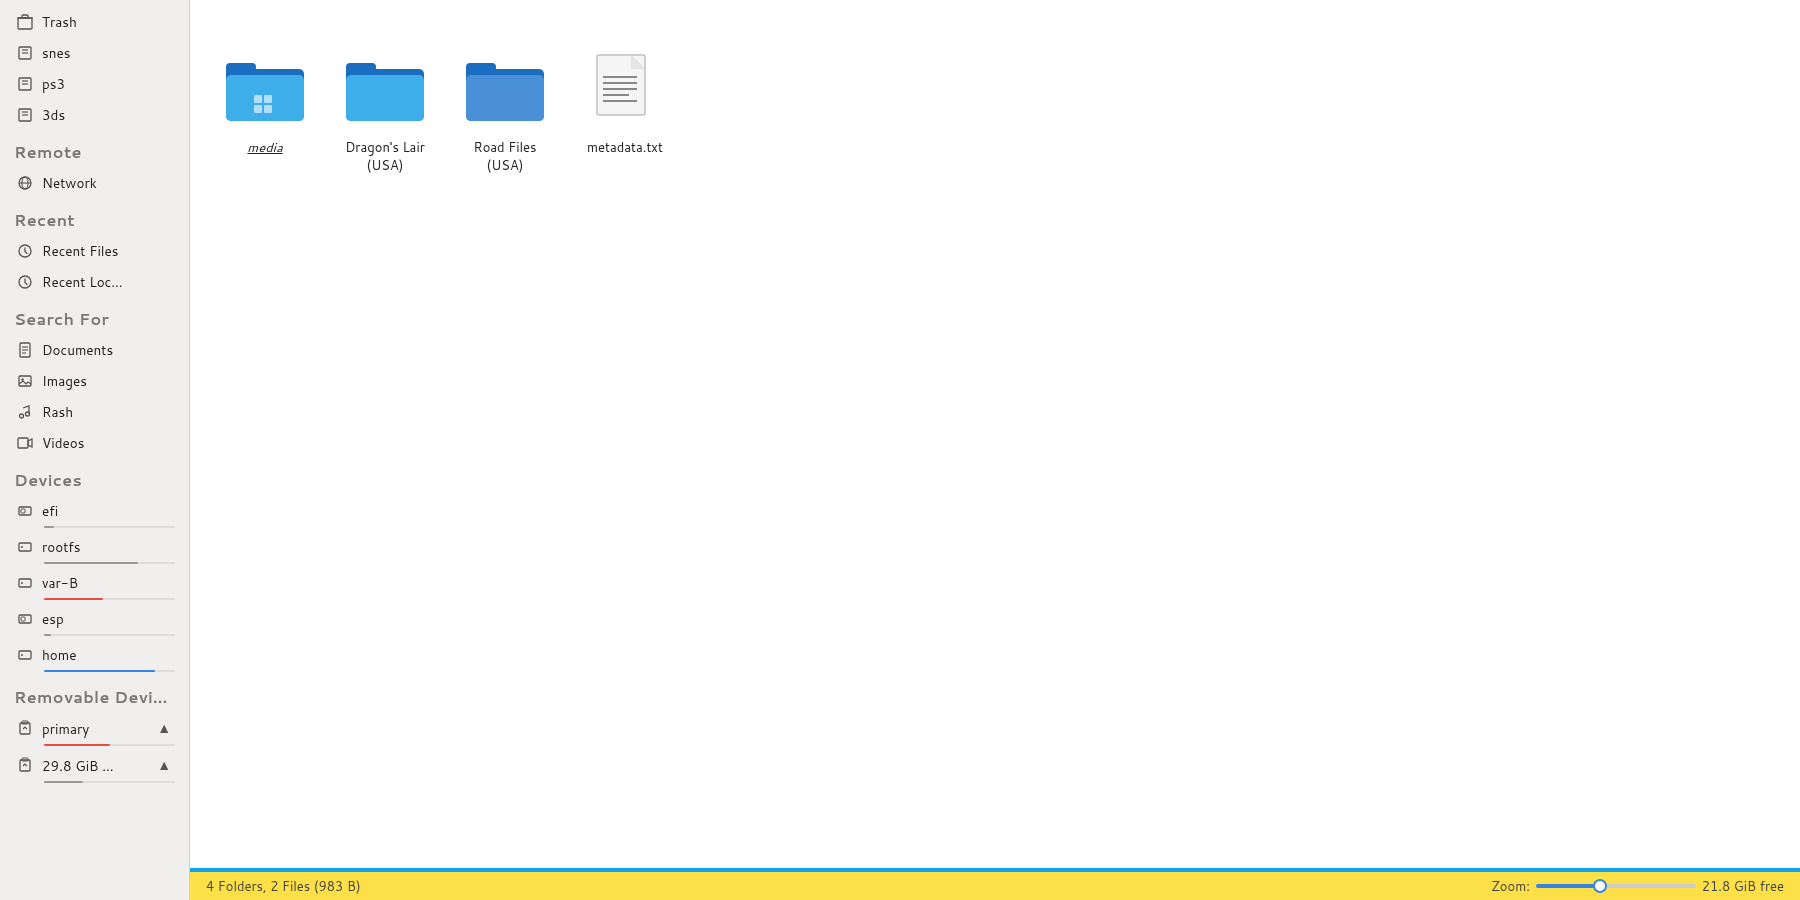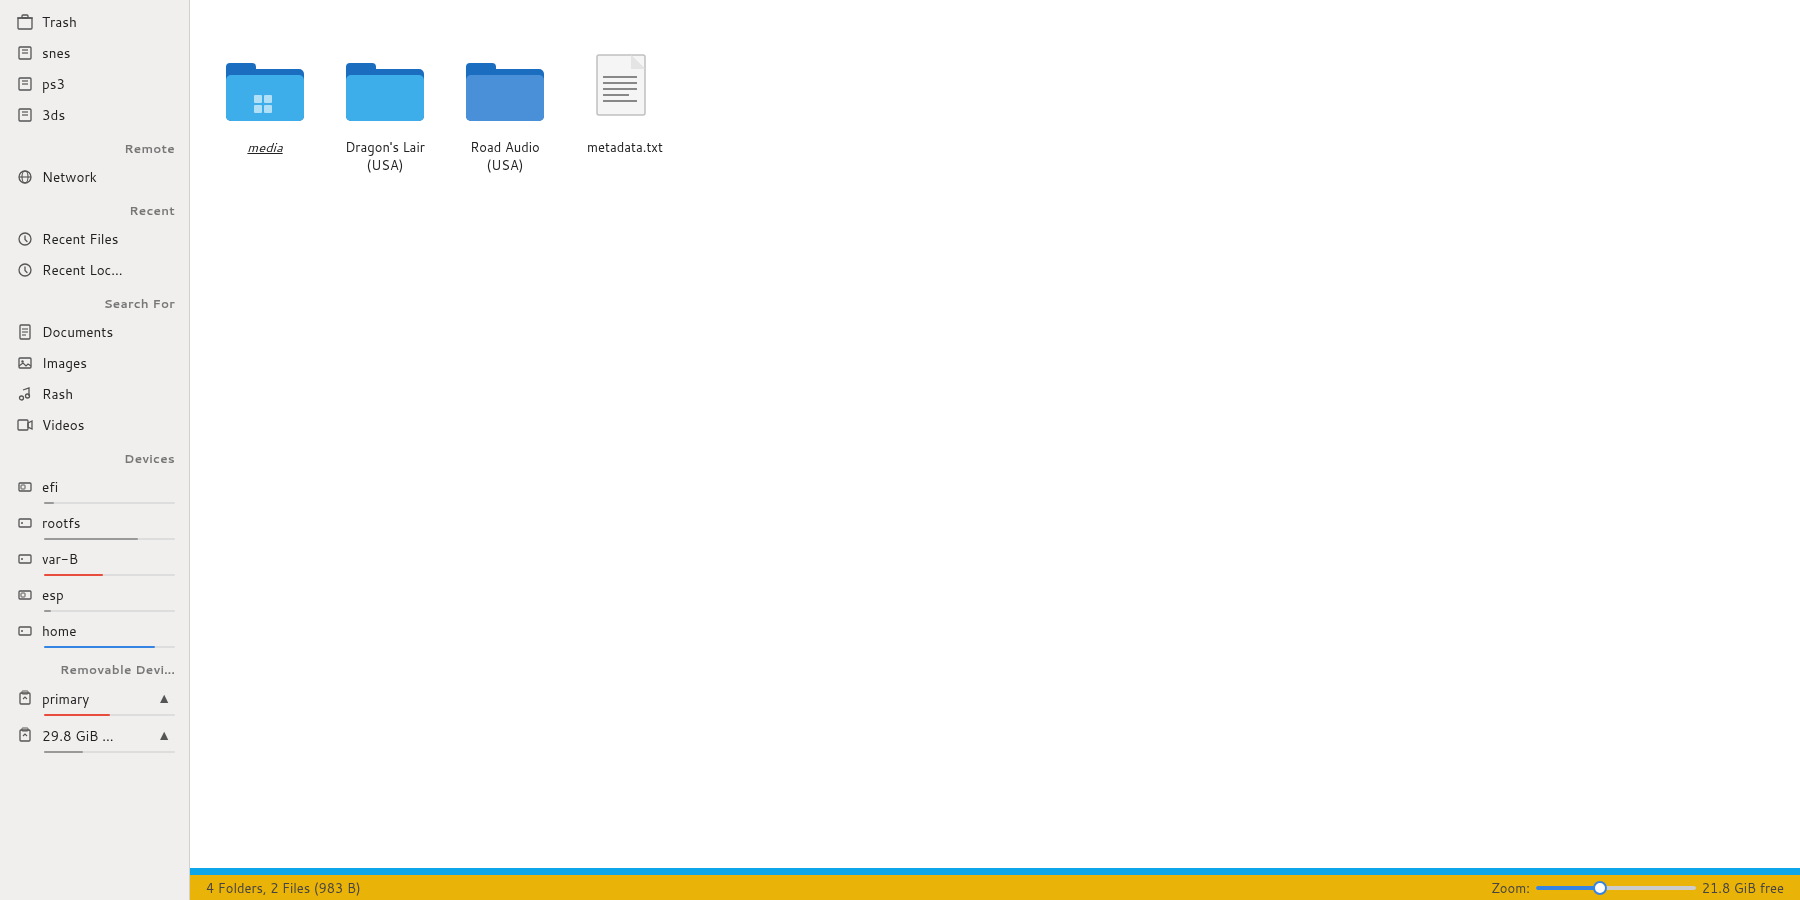--- a/index.html
+++ b/index.html
@@ -26,26 +26,25 @@
       min-width: 190px;
       background: #f0efed;
       border-right: 1px solid #d3d0cb;
       overflow-y: auto;
       padding: 6px 2px;
       display: flex;
       flex-direction: column;
     }
 
     .sidebar-section-label {
-      font-size: 12px;
+      font-size: 16px;
       color: #777;
       font-weight: 600;
       padding: 10px 12px 4px 12px;
       letter-spacing: 0.02em;
-      text-align: right;
     }
 
     .sidebar-item {
       display: flex;
       align-items: center;
       padding: 5px 12px 5px 10px;
       cursor: pointer;
       border-radius: 5px;
       margin: 1px 4px;
       color: #222;
@@ -148,22 +147,22 @@
 
     
     .textfile-svg {
       width: 65px;
       height: 78px;
     }
 
     
     .status-bar {
       height: 32px;
-      background: #eab308;
-      border-top: 7px solid #0ea5e9;
+      background: #fde047;
+      border-top: 4px solid #0ea5e9;
       display: flex;
       align-items: center;
       padding: 0 16px;
       font-size: 13px;
       color: #444;
       gap: 10px;
     }
 
     .status-left {
       flex: 1;
@@ -479,21 +478,21 @@
 
 
       <div class="file-item">
         <div class="file-icon">
           <svg class="folder-svg" viewBox="0 0 78 70" fill="none" xmlns="http://www.w3.org/2000/svg">
             <rect x="0" y="12" width="78" height="52" rx="5" fill="#1a6dbf"></rect>
             <rect x="0" y="6" width="30" height="14" rx="4" fill="#1a6dbf"></rect>
             <rect x="0" y="18" width="78" height="46" rx="5" fill="#4a90d9"></rect>
           </svg>
         </div>
-        <span class="file-name">Road Audio (USA)</span>
+        <span class="file-name">Road Files (USA)</span>
       </div>
 
 
       <div class="file-item">
         <div class="file-icon">
           <svg class="textfile-svg" viewBox="0 0 65 78" fill="none" xmlns="http://www.w3.org/2000/svg">
             <rect x="4" y="2" width="48" height="60" rx="2" fill="#f5f5f5" stroke="#c0c0c0" stroke-width="1.5"></rect>
             <polygon points="38,2 52,16 38,16" fill="#c8c8c8"></polygon>
             <polygon points="38,2 52,16 38,16" fill="white" opacity="0.5"></polygon>
             <line x1="10" y1="24" x2="44" y2="24" stroke="#888" stroke-width="2"></line>

